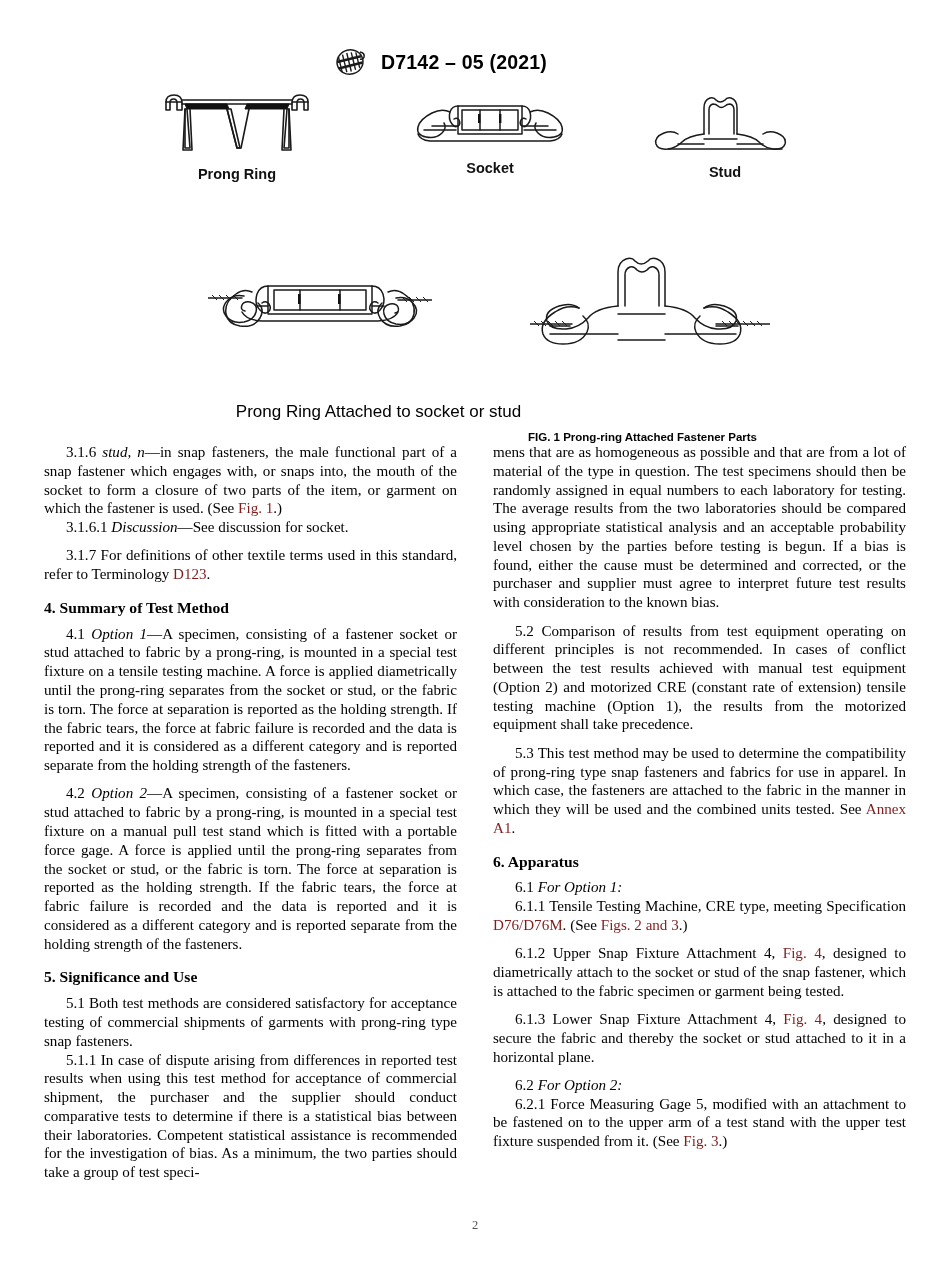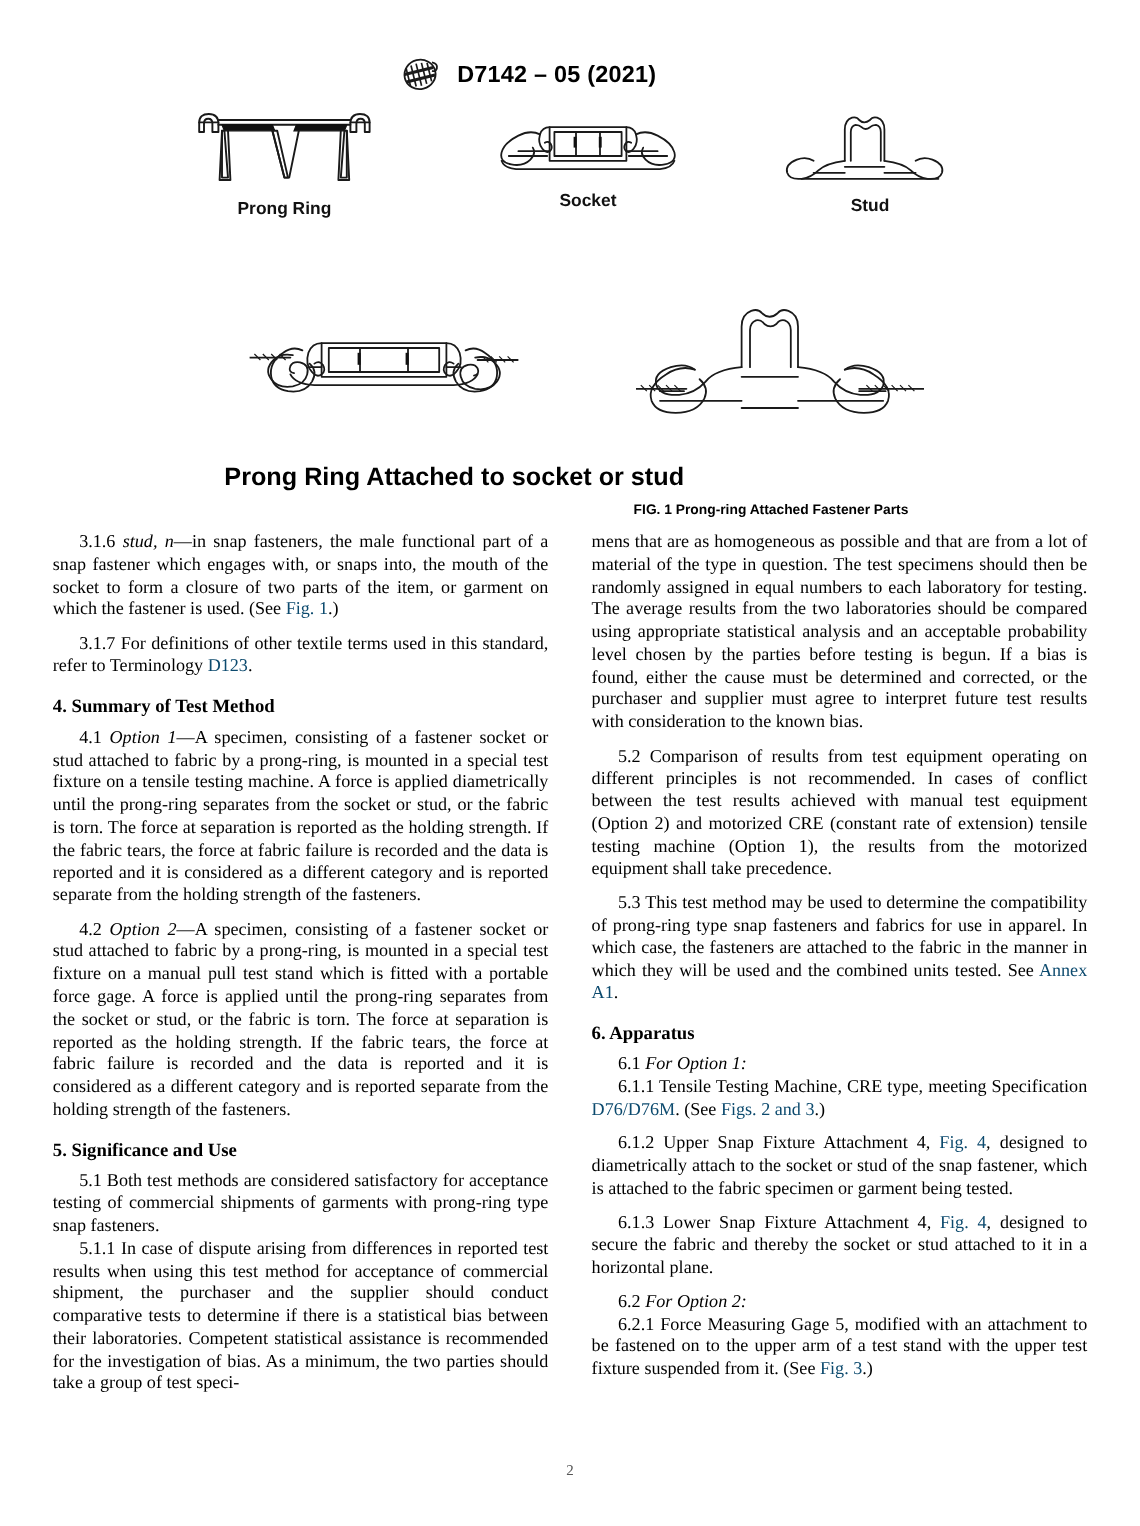--- a/index.html
+++ b/index.html
@@ -71,23 +71,23 @@
     position: relative;
     height: 110px;
     margin-top: 42px;
   }
   .fig-assembly-left { position: absolute; left: 208px; top: 14px; }
   .fig-assembly-right { position: absolute; left: 530px; top: 0px; }
 
   .fig-caption-main {
     text-align: center;
     font-family: "Liberation Sans", sans-serif;
-    font-weight: bold;
-    font-size: 21px;
-    margin-top: 22px;
+    font-weight: normal;
+    font-size: 17px;
+    margin-top: 38px;
     color: #000;
   }
   .fig-caption-sub {
     text-align: right;
     font-family: "Liberation Sans", sans-serif;
     font-weight: bold;
     font-size: 11.5px;
     margin-top: 9px;
     color: #000;
   }
@@ -118,21 +118,21 @@
   p.tight { margin-top: 0px; }
 
   h2.section-head {
     font-family: "Liberation Serif", serif;
     font-weight: bold;
     font-size: 15.6px;
     margin: 15px 0 7px 0;
     line-height: 1.2;
   }
   .it { font-style: italic; }
-  .lnk { color: #0c4a6e; }
+  .lnk { color: #7f1d1d; }
 
   
   .page-number {
     position: absolute;
     top: 1218px;
     left: 0;
     width: 950px;
     text-align: center;
     font-size: 12.5px;
     color: #555;
@@ -293,20 +293,21 @@
   <div class="fig-caption-main">Prong Ring Attached to socket or stud</div>
   <div class="fig-caption-sub">FIG. 1 Prong-ring Attached Fastener Parts</div>
 </div>
 
 <div class="body-columns">
 
   <div class="column">
 
     <p class="para indent"><span>3.1.6</span> <span class="it">stud, n</span><span>—in snap fasteners, the male functional part of a snap fastener which engages with, or snaps into, the mouth of the socket to form a closure of two parts of the item, or garment on which the fastener is used. (See </span><span class="lnk">Fig. 1</span><span>.)</span></p>
 
+    <p class="para indent tight"><span>3.1.6.1</span> <span class="it">Discussion</span><span>—See discussion for socket.</span></p>
 
     <p class="para indent gap-before"><span>3.1.7 For definitions of other textile terms used in this standard, refer to Terminology </span><span class="lnk">D123</span><span>.</span></p>
 
     <h2 class="section-head">4.  Summary of Test Method</h2>
 
     <p class="para indent"><span>4.1</span> <span class="it">Option 1</span><span>—A specimen, consisting of a fastener socket or stud attached to fabric by a prong-ring, is mounted in a special test fixture on a tensile testing machine. A force is applied diametrically until the prong-ring separates from the socket or stud, or the fabric is torn. The force at separation is reported as the holding strength. If the fabric tears, the force at fabric failure is recorded and the data is reported and it is considered as a different category and is reported separate from the holding strength of the fasteners.</span></p>
 
     <p class="para indent gap-before"><span>4.2</span> <span class="it">Option 2</span><span>—A specimen, consisting of a fastener socket or stud attached to fabric by a prong-ring, is mounted in a special test fixture on a manual pull test stand which is fitted with a portable force gage. A force is applied until the prong-ring separates from the socket or stud, or the fabric is torn. The force at separation is reported as the holding strength. If the fabric tears, the force at fabric failure is recorded and the data is reported and it is considered as a different category and is reported separate from the holding strength of the fasteners.</span></p>
 
     <h2 class="section-head">5.  Significance and Use</h2>

